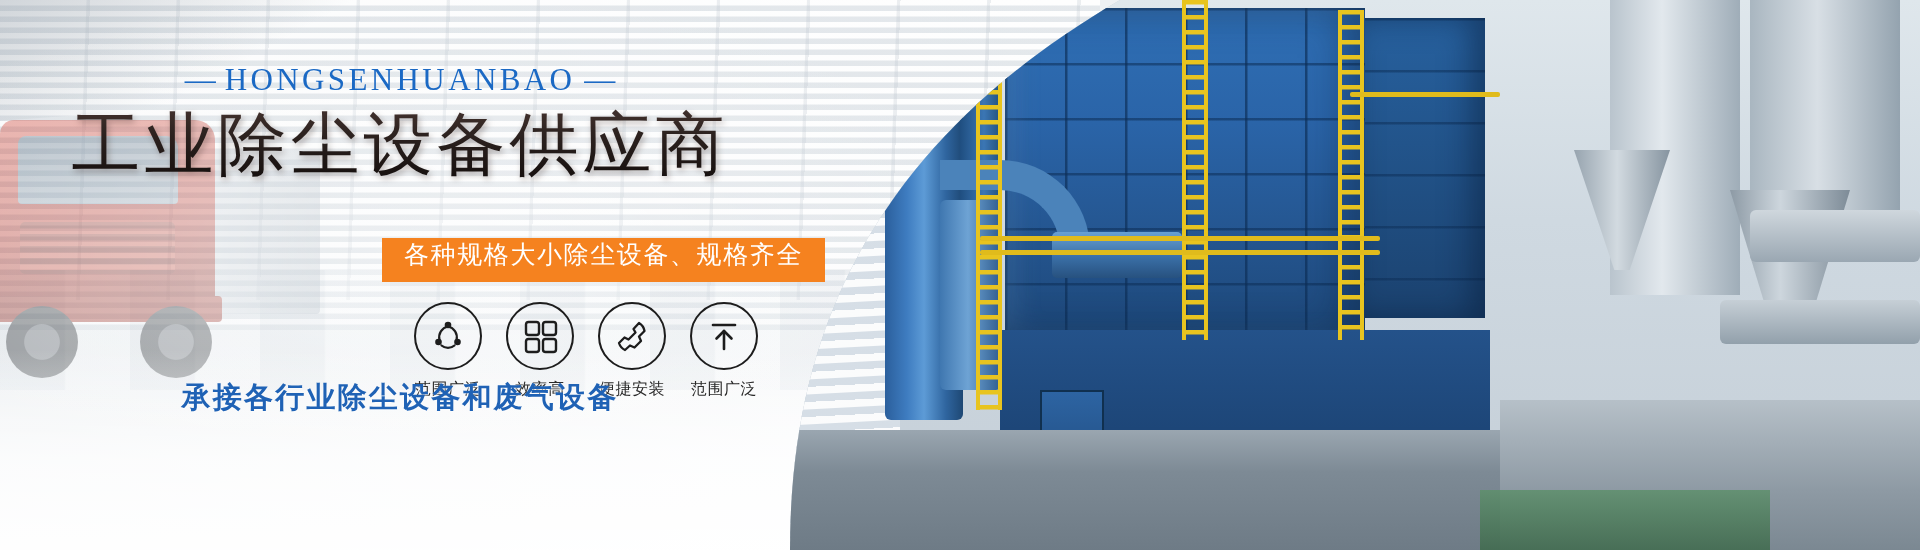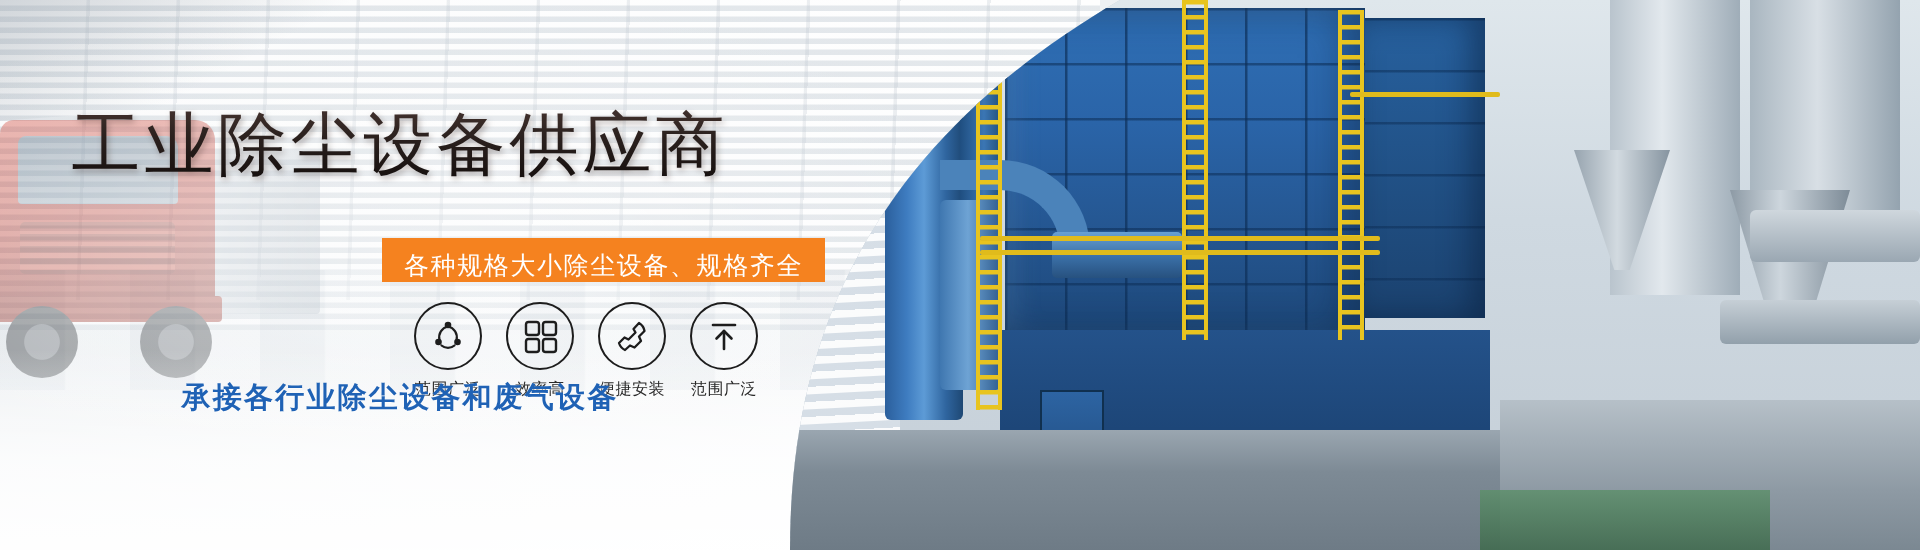--- a/index.html
+++ b/index.html
@@ -277,21 +277,21 @@
     -webkit-text-fill-color:transparent;
     text-shadow:none;
     filter:drop-shadow(2px 3px 3px rgba(60,40,35,.35));
   }
 
   .subbar {
     position:absolute; left:382px; top:238px;
     height:44px;
     padding:0 22px;
     background:#f5821f;
-    display:flex; align-items:flex-end; justify-content:center;
+    display:flex; align-items:flex-start; justify-content:center;
   }
   .subbar span {
     color:#ffffff;
     font-size:25px;
     letter-spacing:1.6px;
     font-weight:normal;
     white-space:nowrap;
     font-family:"Liberation Sans","DejaVu Sans",sans-serif;
   }
 
@@ -378,20 +378,23 @@
     <div class="cyclone"></div>
     <div class="duct-r"></div>
     <div class="duct-r2"></div>
     <div class="ground"></div>
     <div class="ground2"></div>
     <div class="green"></div>
   </div>
 
   <div class="content">
 
+    <div class="eyebrow">
+      <span class="dash">—</span><span>HONGSENHUANBAO</span><span class="dash">—</span>
+    </div>
 
     <h1 class="headline">工业除尘设备供应商</h1>
 
     <div class="subbar">
       <span>各种规格大小除尘设备、规格齐全</span>
     </div>
 
     <div class="features">
 
       <div class="feature">

